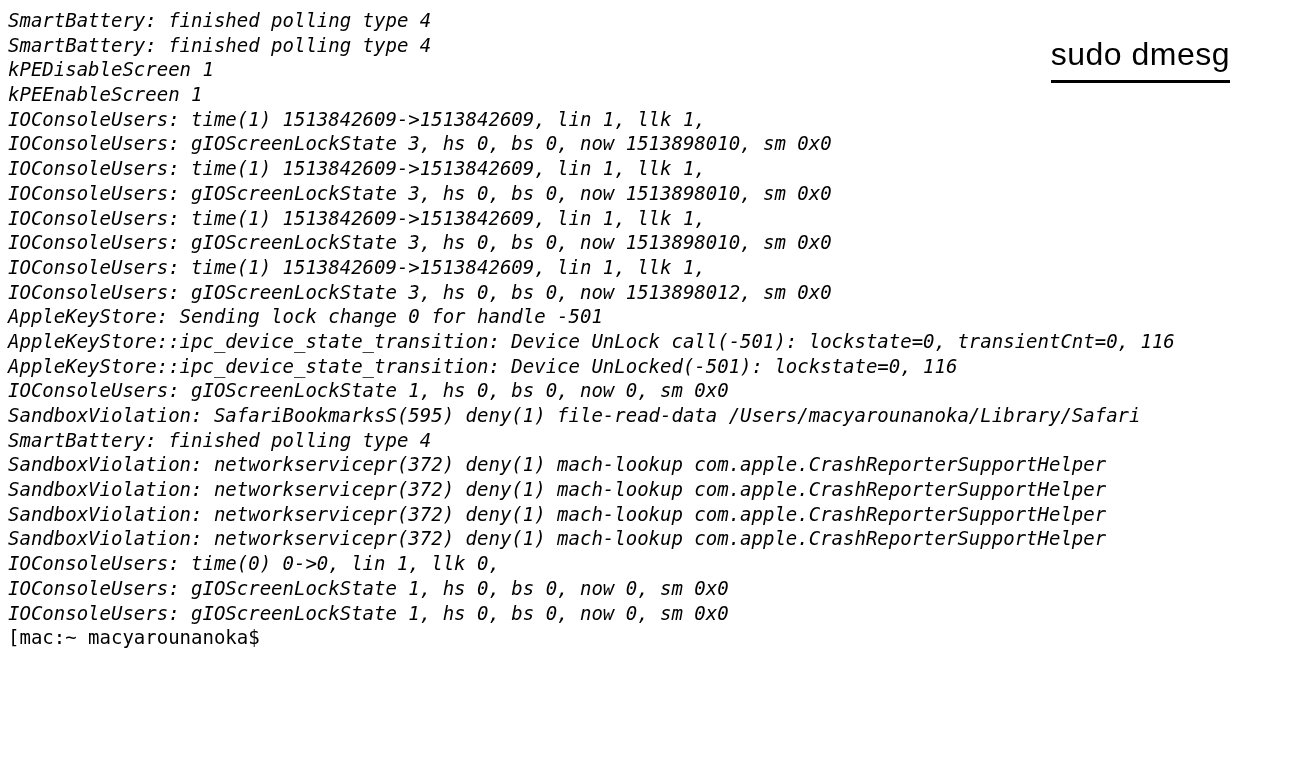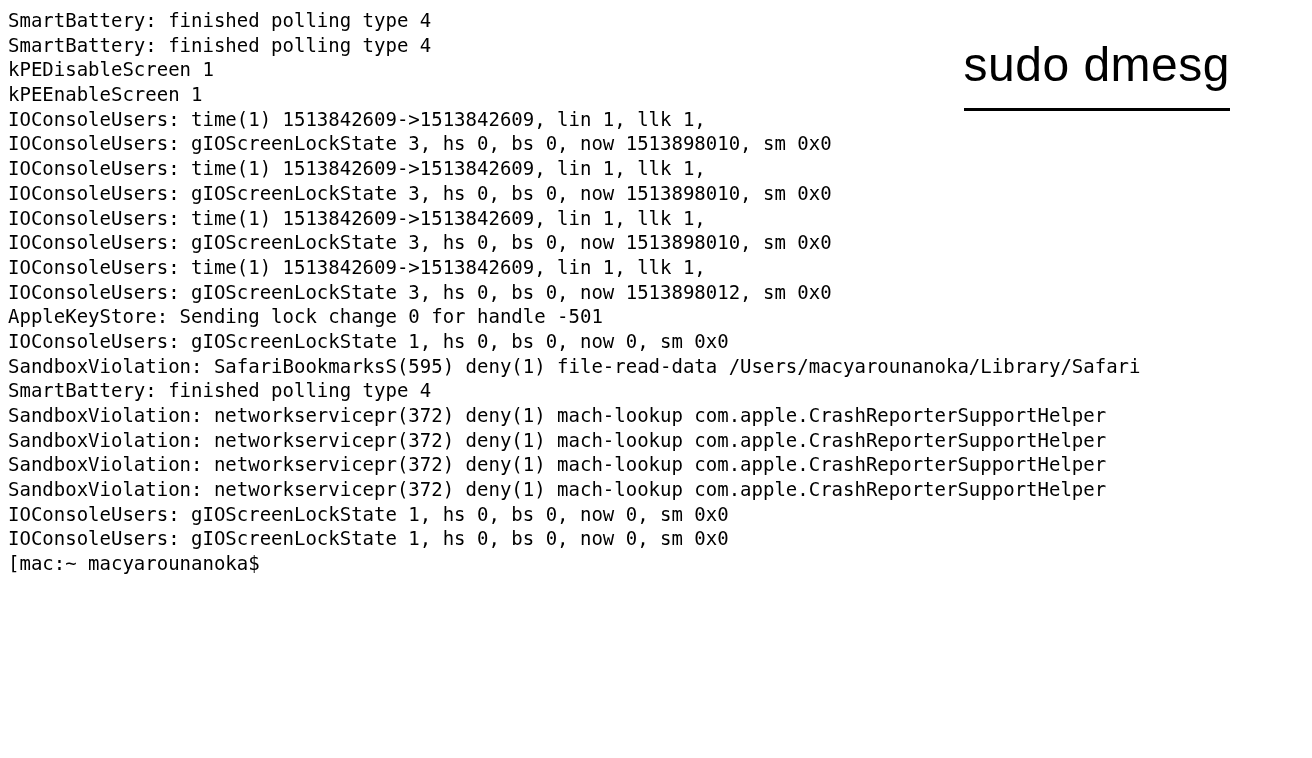--- a/index.html
+++ b/index.html
@@ -10,30 +10,30 @@
       line-height: 1.3;
       padding: 8px;
       color: #000000;
       white-space: nowrap;
       overflow: hidden;
       position: relative;
       width: 1312px;
       height: 758px;
     }
     .terminal-output { display: block; }
-    .log-line { display: block; }
+    .log-line { display: block; font-style: italic; }
     .annotation {
       position: absolute;
       top: 34px;
       right: 82px;
       font-family: -apple-system, "Helvetica Neue", Arial, sans-serif;
-      font-size: 48px;
+      font-size: 32px;
       font-weight: 400;
       border-bottom: 3px solid #000;
-      padding-bottom: 12px;
+      padding-bottom: 4px;
       letter-spacing: 0.5px;
     }
     .prompt-line { display: block; }
   </style>
 </head>
 <body>
 
 <div class="annotation">sudo dmesg</div>
 
 <div class="terminal-output">
@@ -43,24 +43,27 @@
     <span class="log-line">kPEEnableScreen 1</span>
     <span class="log-line">IOConsoleUsers: time(1) 1513842609-&gt;1513842609, lin 1, llk 1,</span>
     <span class="log-line">IOConsoleUsers: gIOScreenLockState 3, hs 0, bs 0, now 1513898010, sm 0x0</span>
     <span class="log-line">IOConsoleUsers: time(1) 1513842609-&gt;1513842609, lin 1, llk 1,</span>
     <span class="log-line">IOConsoleUsers: gIOScreenLockState 3, hs 0, bs 0, now 1513898010, sm 0x0</span>
     <span class="log-line">IOConsoleUsers: time(1) 1513842609-&gt;1513842609, lin 1, llk 1,</span>
     <span class="log-line">IOConsoleUsers: gIOScreenLockState 3, hs 0, bs 0, now 1513898010, sm 0x0</span>
     <span class="log-line">IOConsoleUsers: time(1) 1513842609-&gt;1513842609, lin 1, llk 1,</span>
     <span class="log-line">IOConsoleUsers: gIOScreenLockState 3, hs 0, bs 0, now 1513898012, sm 0x0</span>
     <span class="log-line">AppleKeyStore: Sending lock change 0 for handle -501</span>
+    <span class="log-line">AppleKeyStore::ipc_device_state_transition: Device UnLock call(-501): lockstate=0, transientCnt=0, 116</span>
+    <span class="log-line">AppleKeyStore::ipc_device_state_transition: Device UnLocked(-501): lockstate=0, 116</span>
     <span class="log-line">IOConsoleUsers: gIOScreenLockState 1, hs 0, bs 0, now 0, sm 0x0</span>
     <span class="log-line">SandboxViolation: SafariBookmarksS(595) deny(1) file-read-data /Users/macyarounanoka/Library/Safari</span>
     <span class="log-line">SmartBattery: finished polling type 4</span>
     <span class="log-line">SandboxViolation: networkservicepr(372) deny(1) mach-lookup com.apple.CrashReporterSupportHelper</span>
     <span class="log-line">SandboxViolation: networkservicepr(372) deny(1) mach-lookup com.apple.CrashReporterSupportHelper</span>
     <span class="log-line">SandboxViolation: networkservicepr(372) deny(1) mach-lookup com.apple.CrashReporterSupportHelper</span>
     <span class="log-line">SandboxViolation: networkservicepr(372) deny(1) mach-lookup com.apple.CrashReporterSupportHelper</span>
+    <span class="log-line">IOConsoleUsers: time(0) 0-&gt;0, lin 1, llk 0,</span>
     <span class="log-line">IOConsoleUsers: gIOScreenLockState 1, hs 0, bs 0, now 0, sm 0x0</span>
     <span class="log-line">IOConsoleUsers: gIOScreenLockState 1, hs 0, bs 0, now 0, sm 0x0</span>
   </div>
 
 <span class="prompt-line">[mac:~ macyarounanoka$</span>
 
 </body></html>

